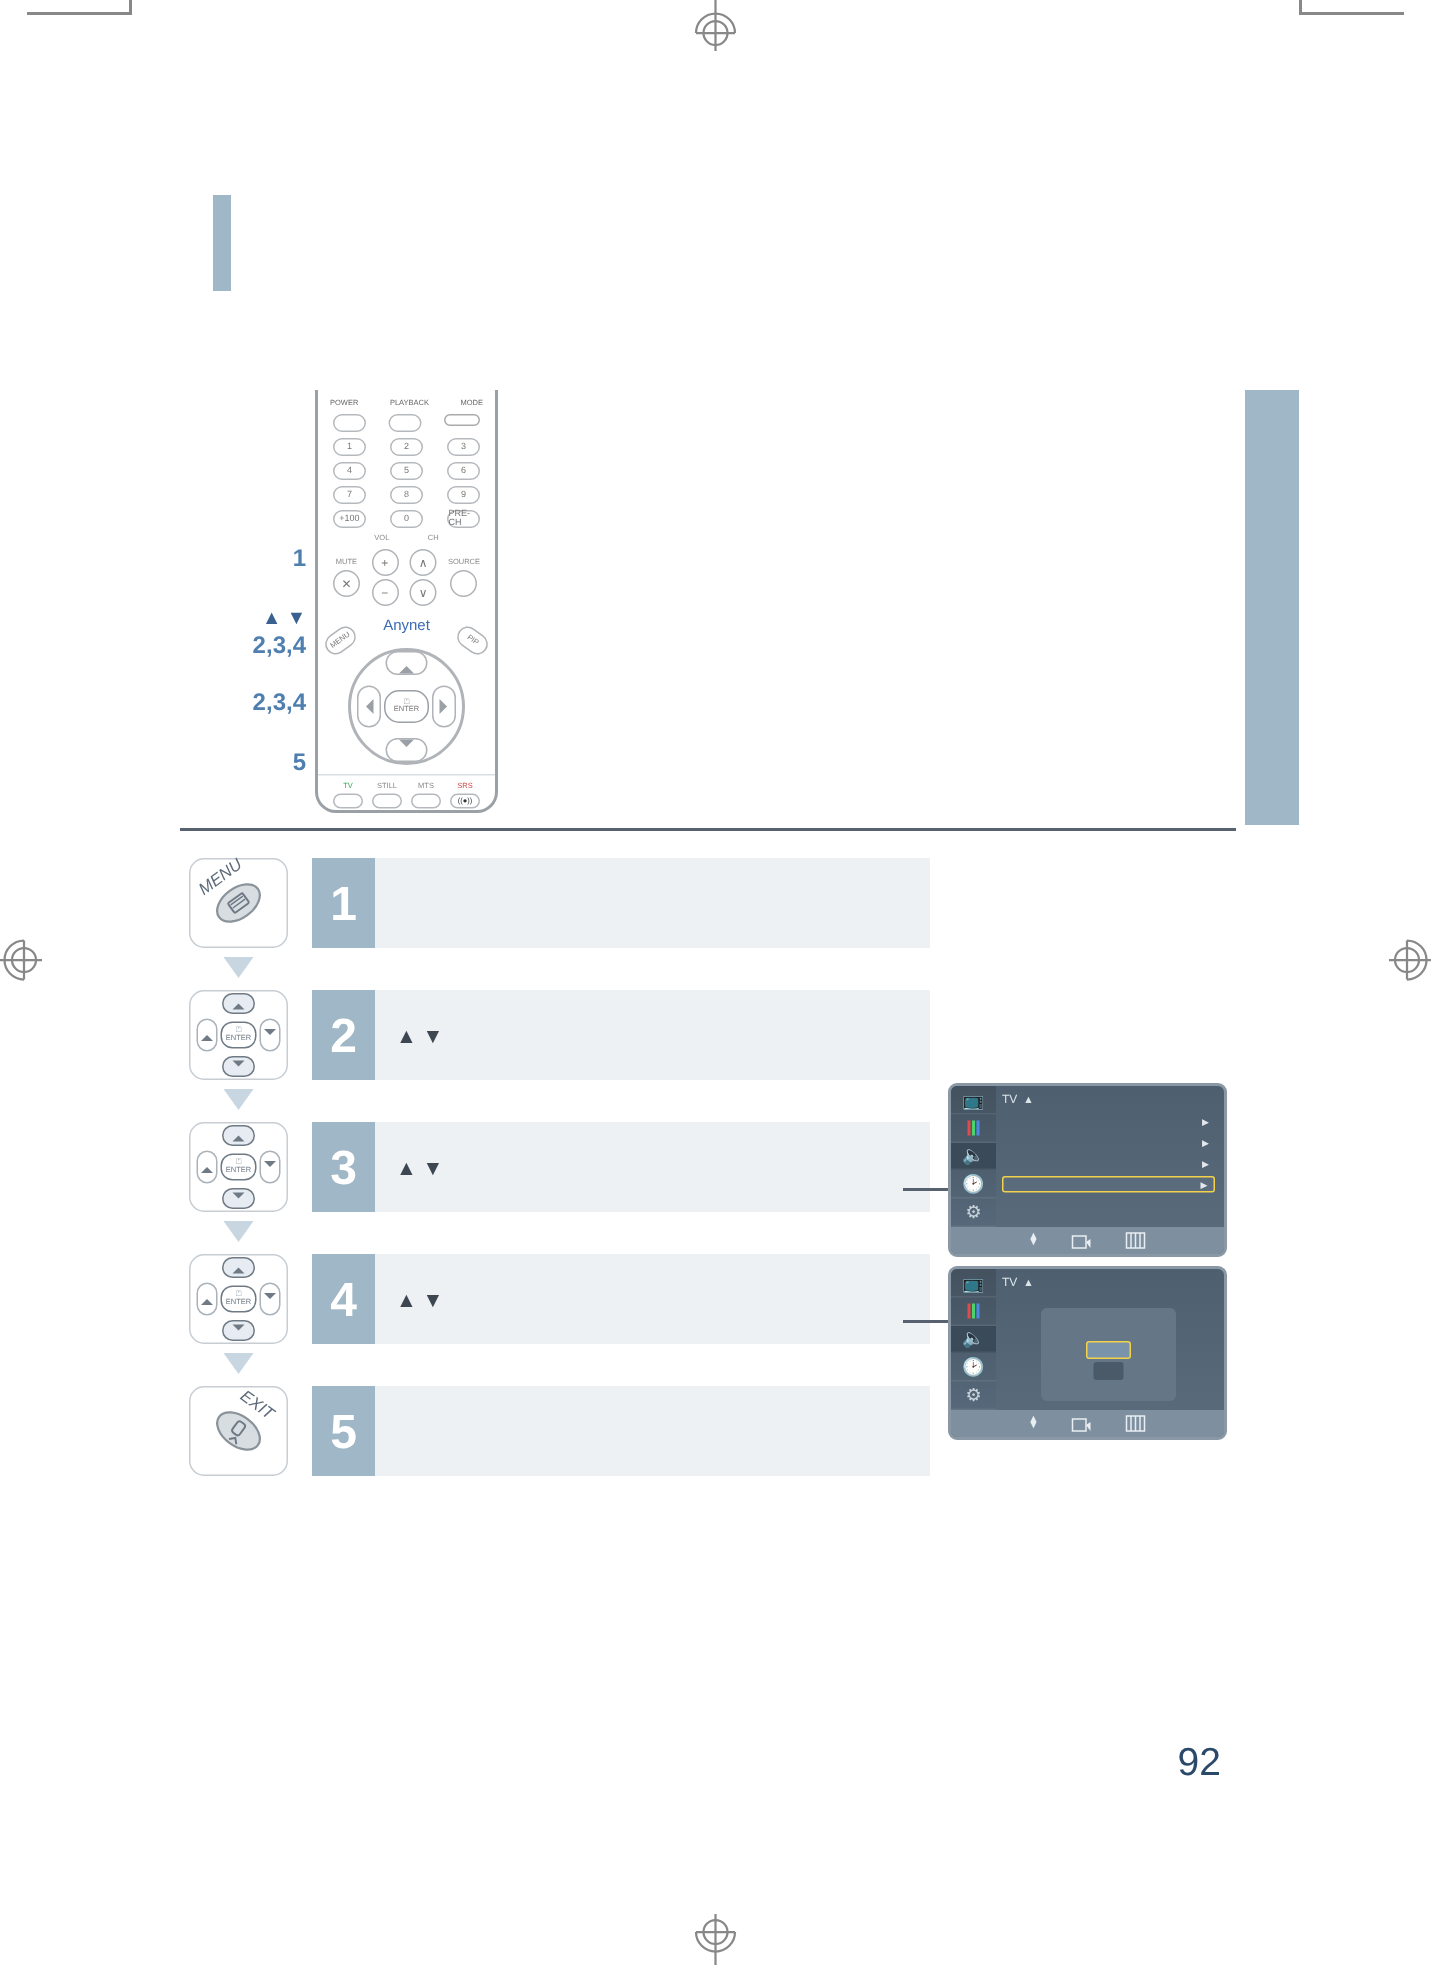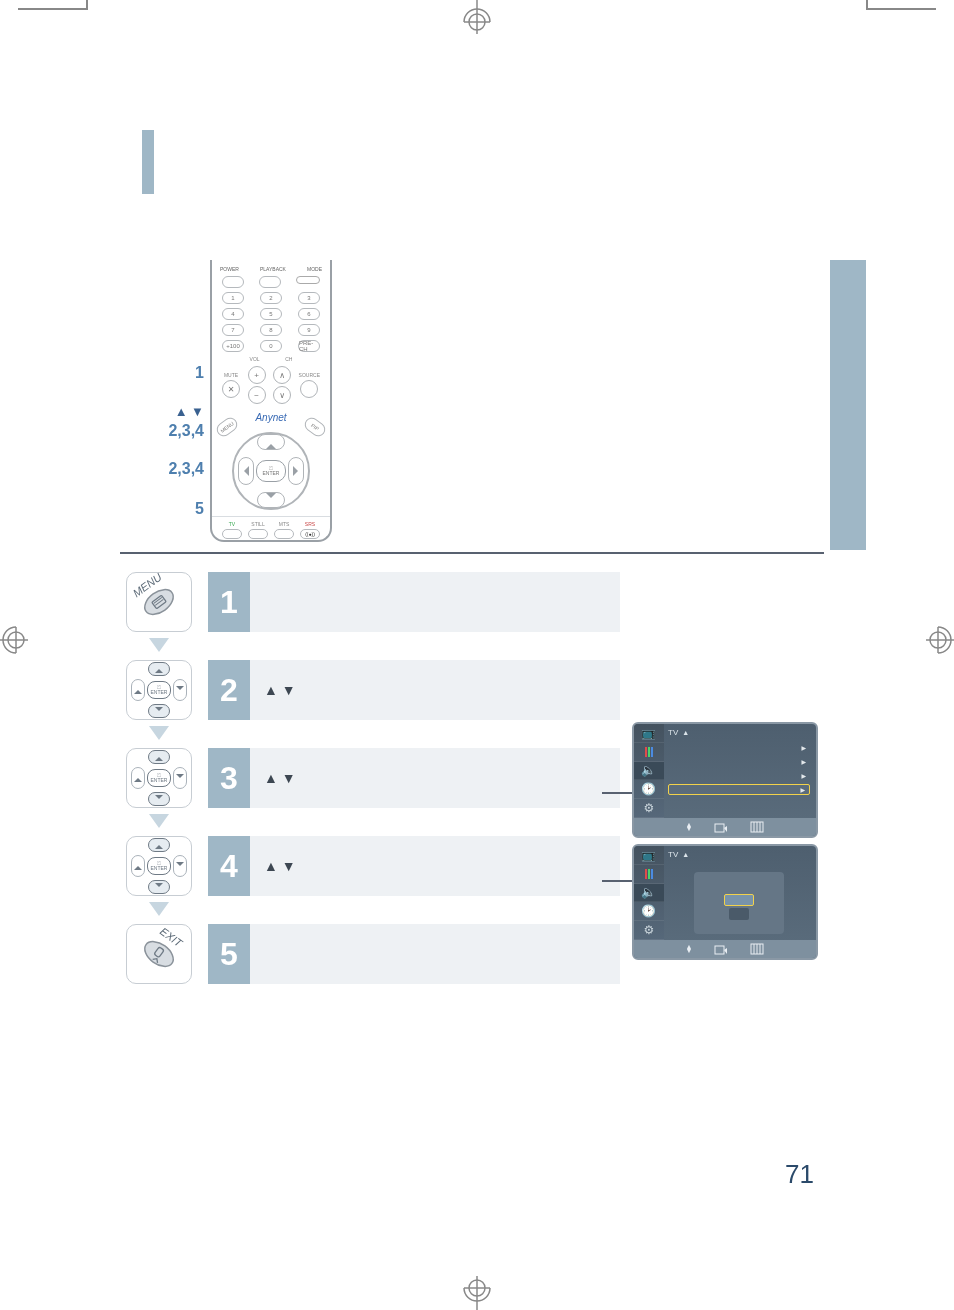--- a/index.html
+++ b/index.html
@@ -152,21 +152,21 @@
   .remote .circ {
     width: 18px; height: 18px; border: 1.5px solid #b0b4b8; border-radius: 50%;
     display: flex; align-items: center; justify-content: center;
     font-size: 8px; color: #777;
   }
   .remote .vcol {
     display: flex; flex-direction: column; gap: 2px;
   }
   .remote .squiggle {
     height: 22px; display: flex; align-items: center; justify-content: center;
-    color: #3a6bb5; font-style: italic; font-size: 10px;
+    color: #3a6bb5; font-size: 10px;
   }
   .remote .dpad {
     position: relative;
     width: 78px; height: 78px;
     margin: 4px auto 6px;
   }
   .remote .dpad .ring {
     position: absolute; inset: 0;
     border: 2px solid #b0b4b8; border-radius: 50%;
   }
@@ -442,21 +442,21 @@
       <line x1="17" y1="0" x2="17" y2="34" stroke="#888" stroke-width="1.5"></line>
       <line x1="4" y1="22" x2="30" y2="22" stroke="#888" stroke-width="1.5"></line>
       <path d="M4 22 A13 13 0 0 1 30 22" fill="none" stroke="#888" stroke-width="1.5"></path>
     </svg>
 </div>
 
 <div class="side-tab"></div>
 
 <div class="title-bar"></div>
 
-<div class="page-num">71</div>
+<div class="page-num">92</div>
 
 <div class="remote-block">
   <div class="callouts">
     <div class="row1">1</div>
     <div class="row2 arrows">▲ ▼</div>
     <div class="row2b">2,3,4</div>
     <div class="row3">2,3,4</div>
     <div class="row4">5</div>
   </div>
 

